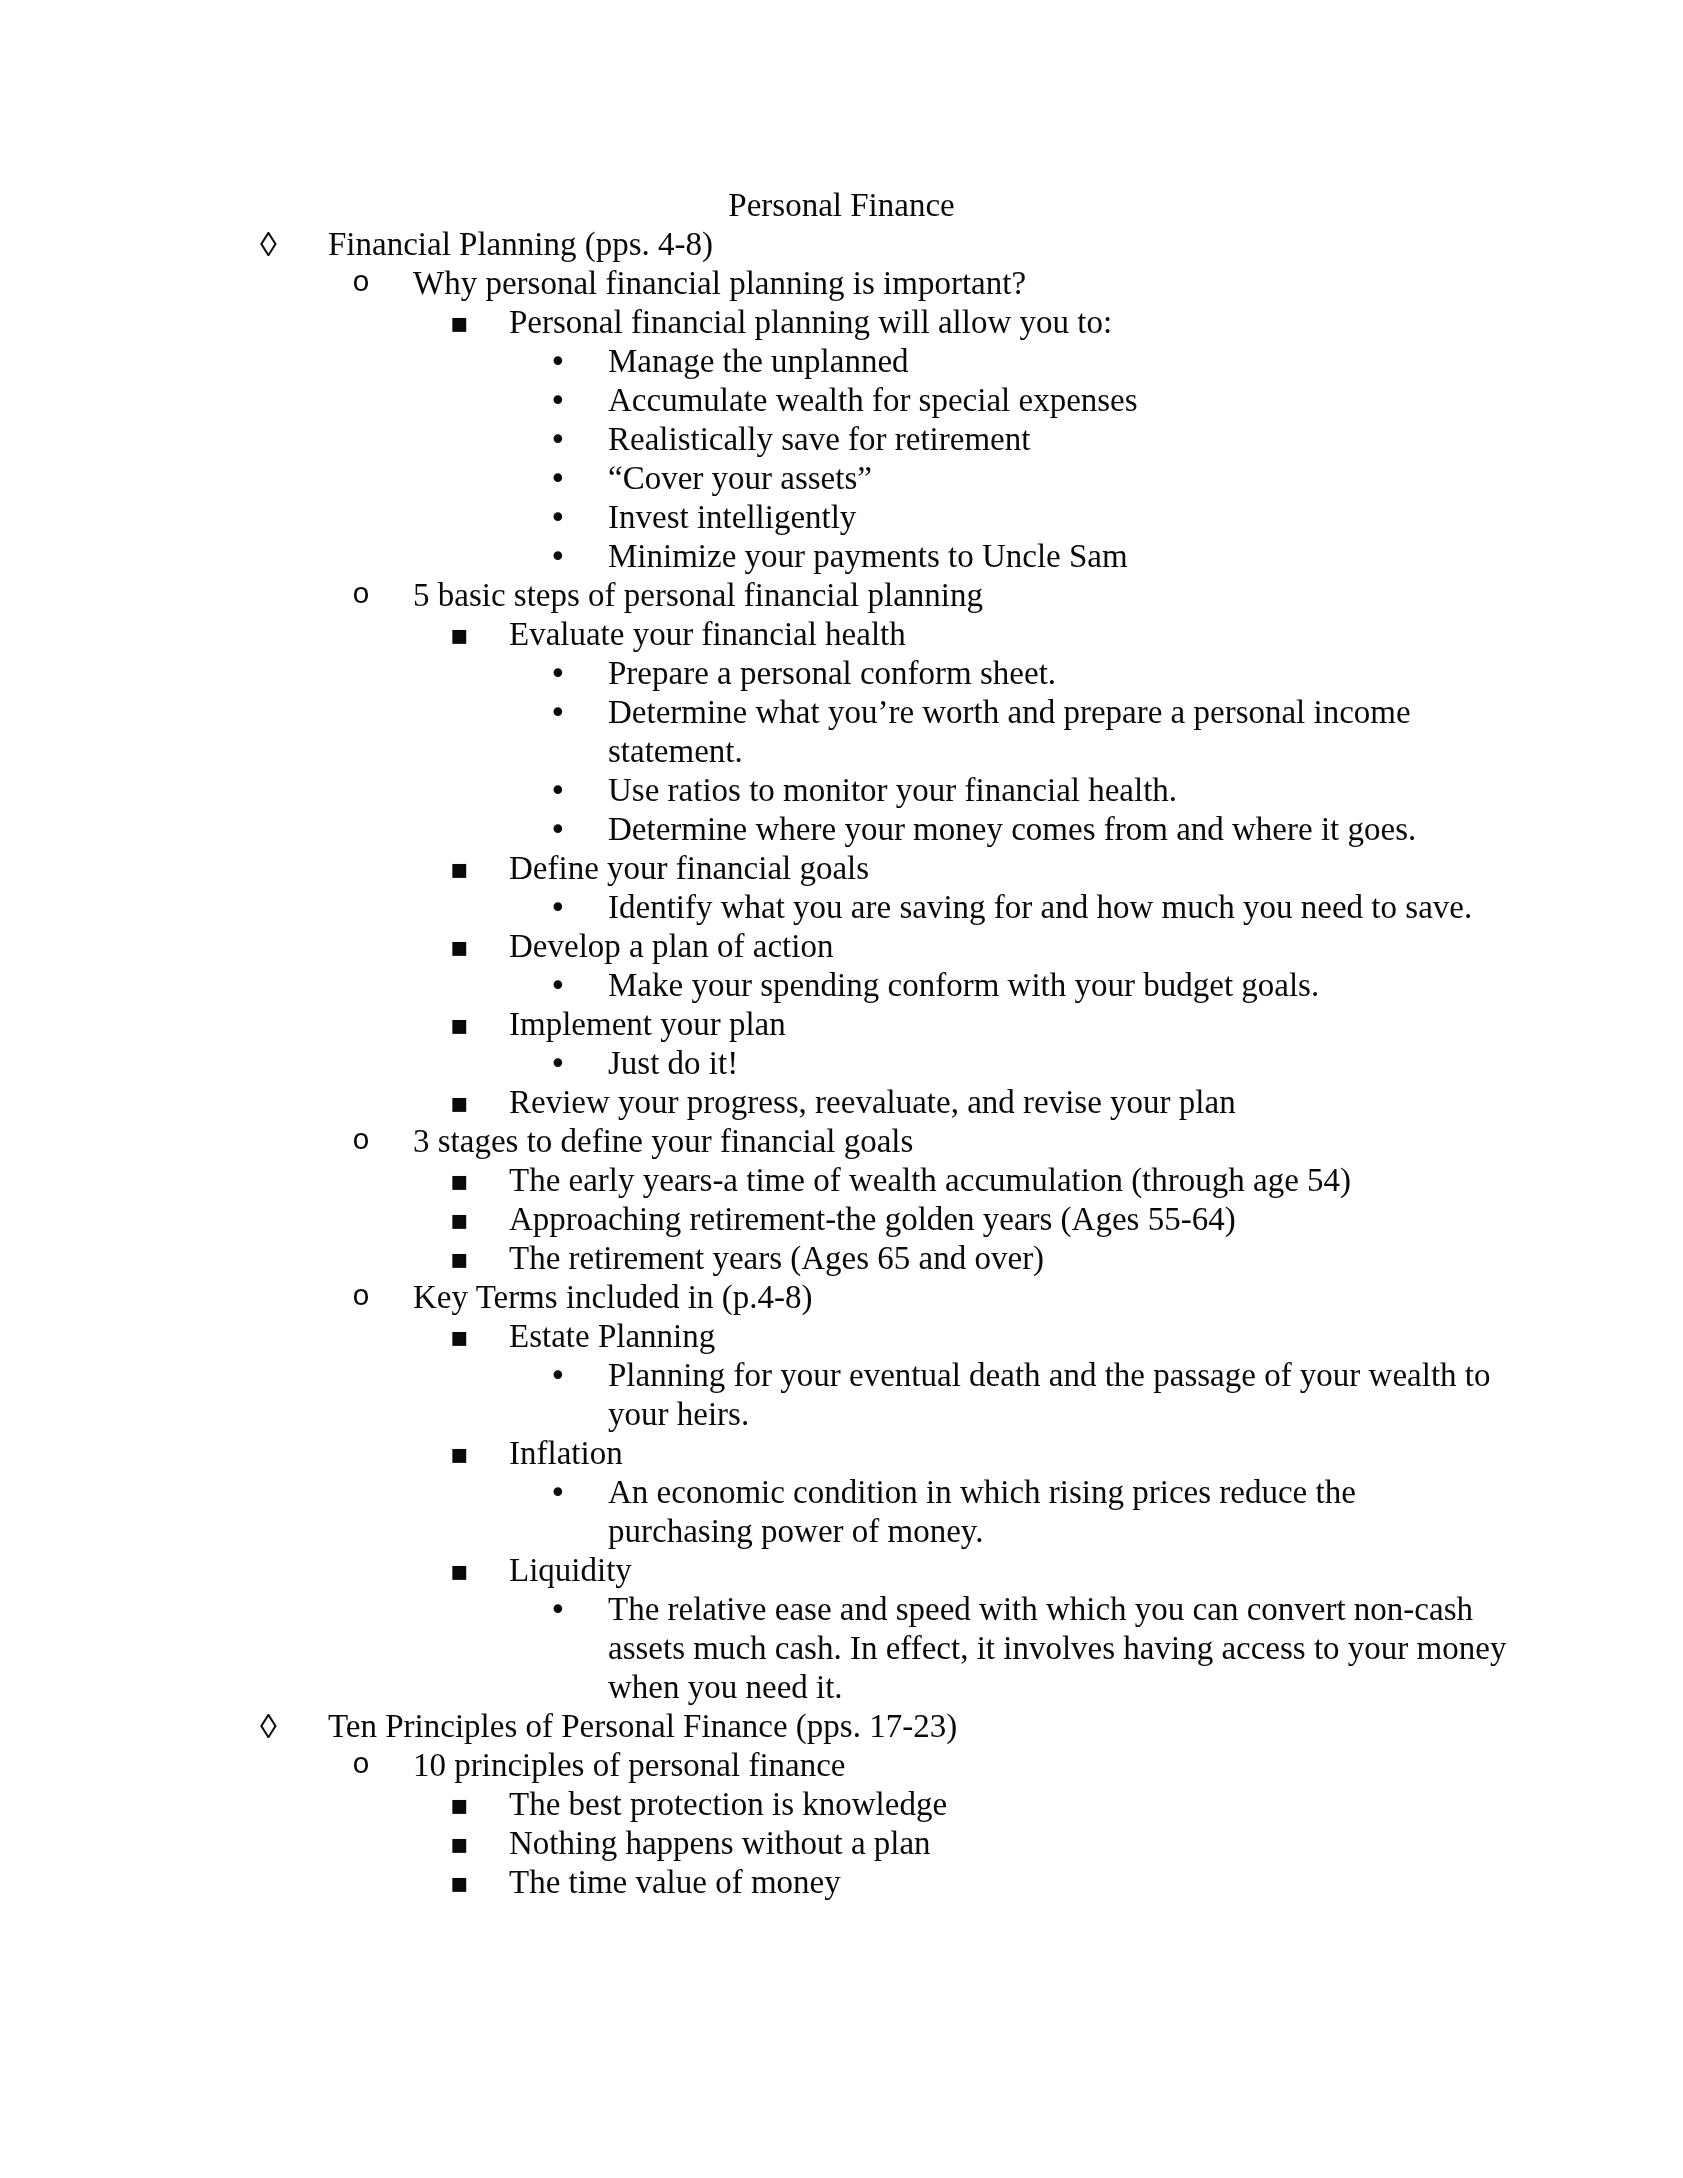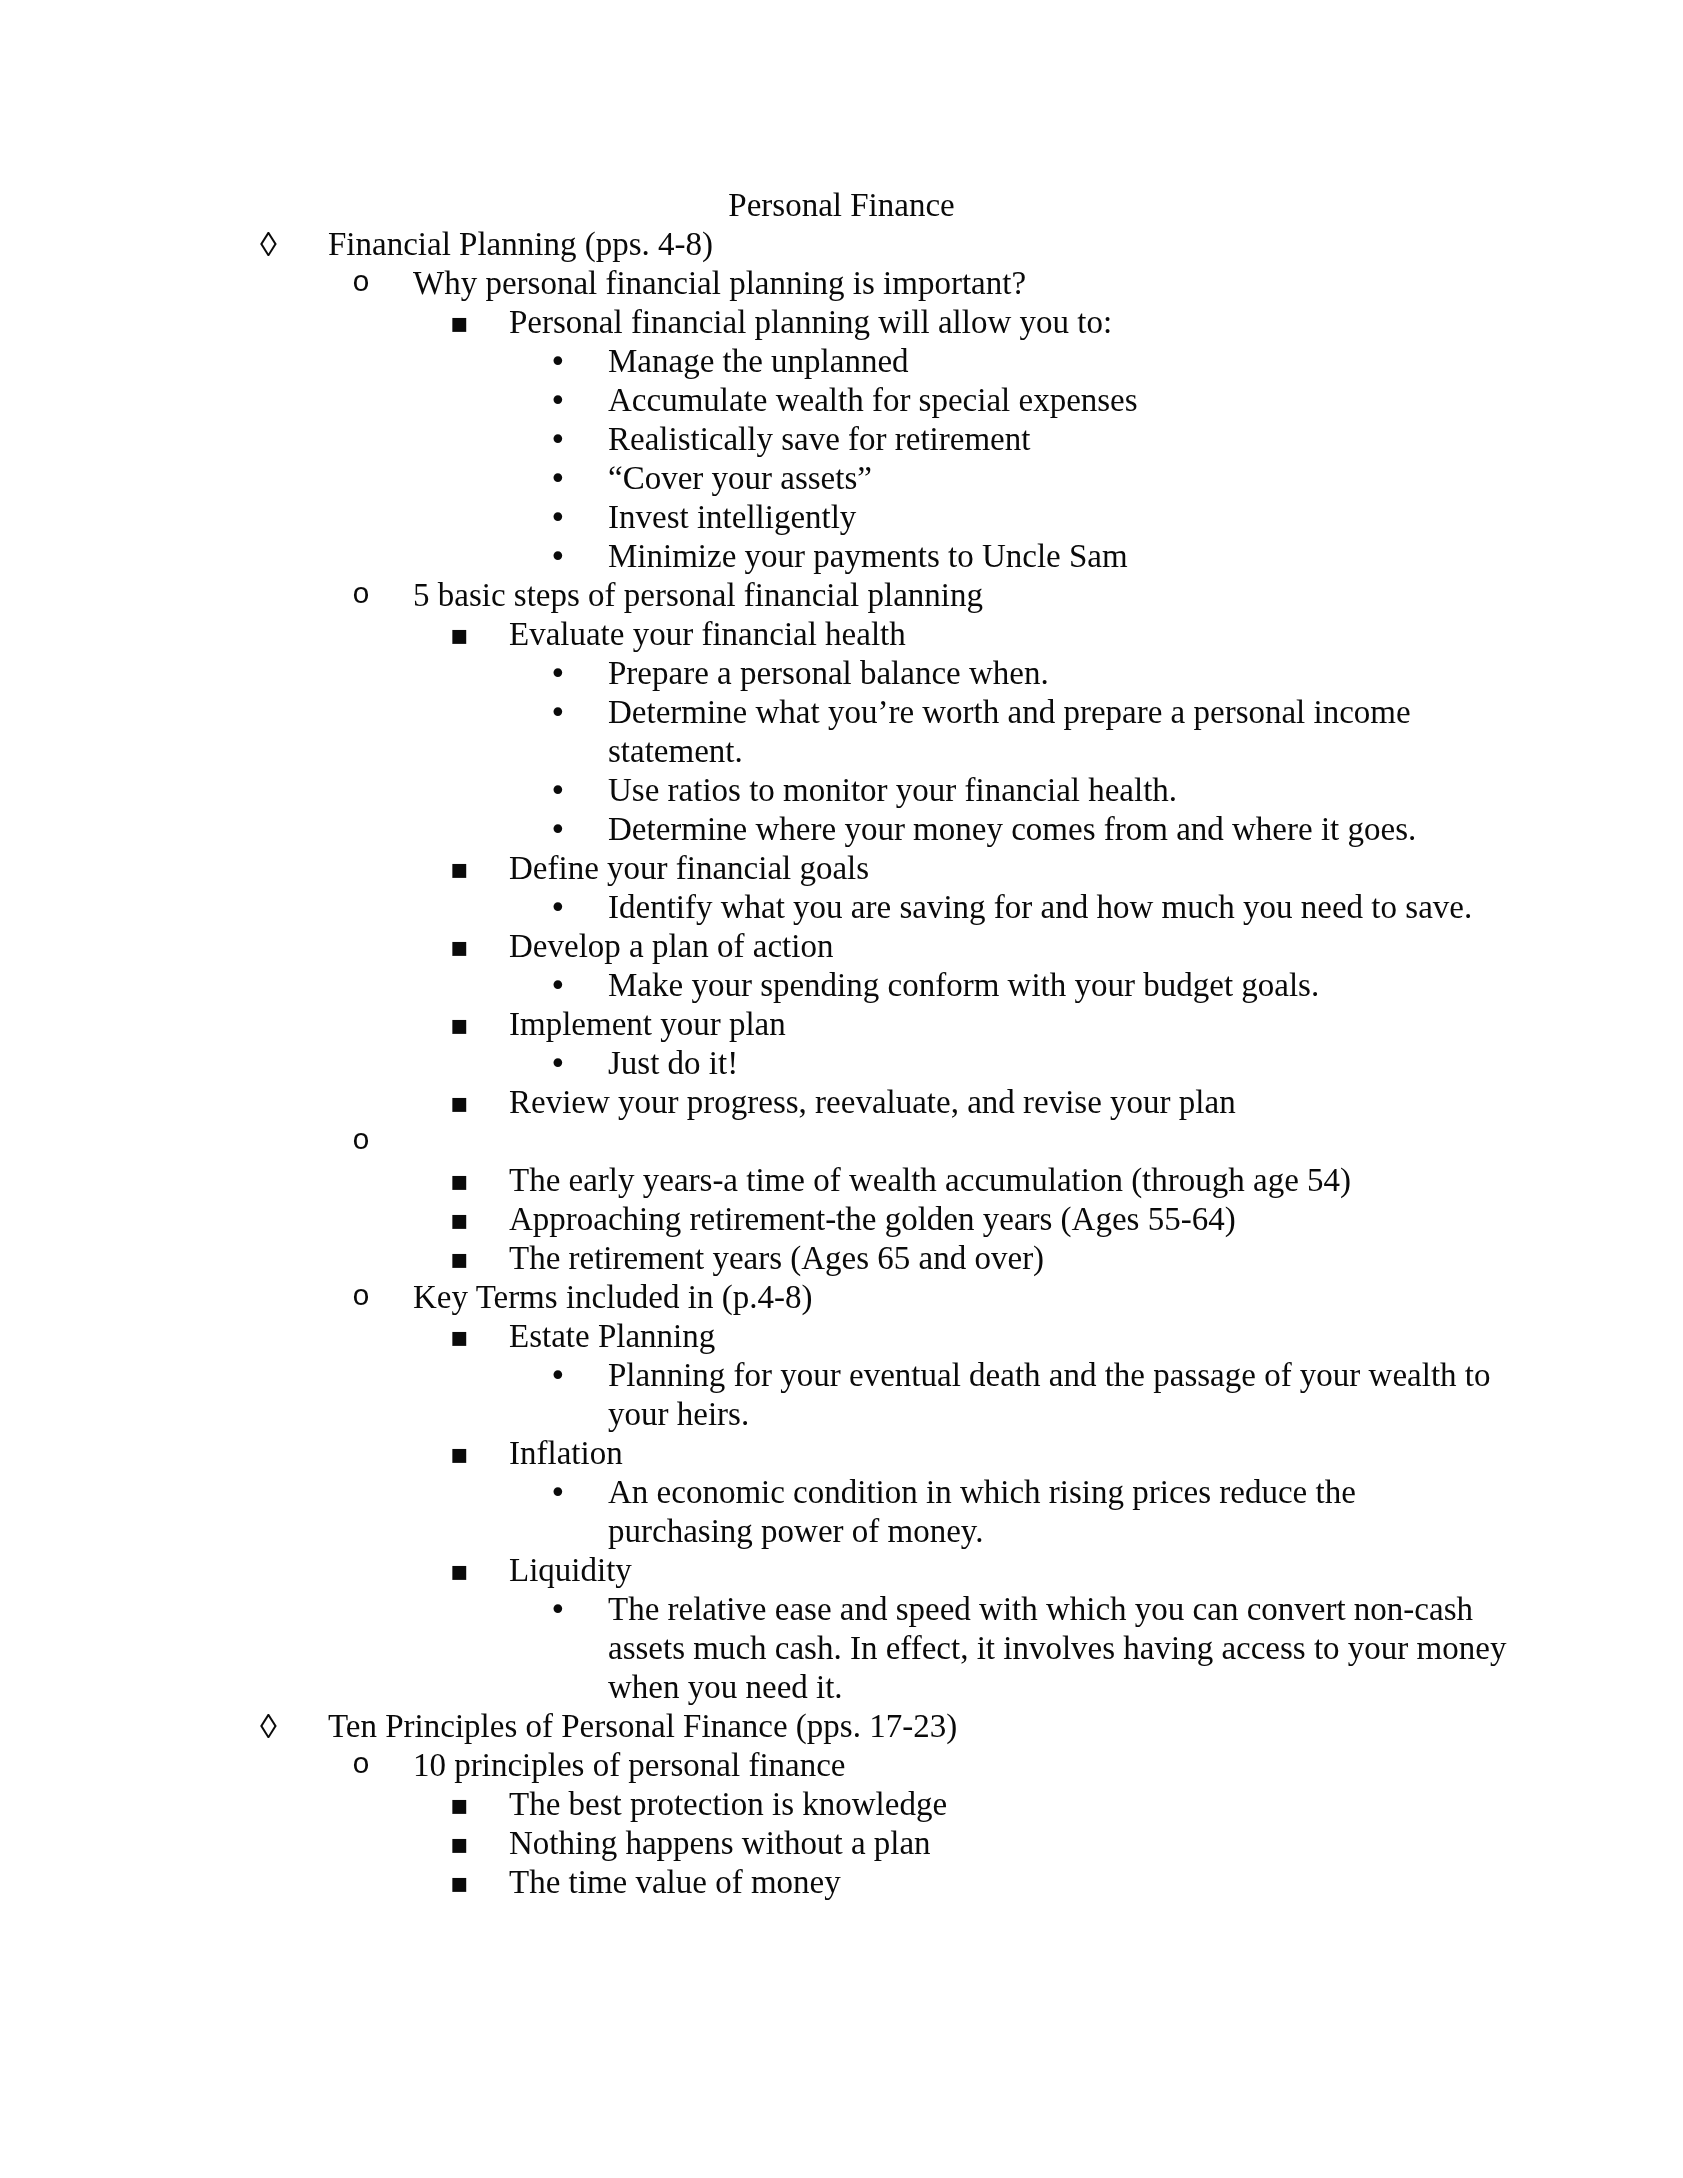--- a/index.html
+++ b/index.html
@@ -102,21 +102,21 @@
       <div class="item level-2">
         <span class="marker">o</span>
         <span class="text">5 basic steps of personal financial planning</span>
       </div>
       <div class="item level-3">
         <span class="marker">▪</span>
         <span class="text">Evaluate your financial health</span>
       </div>
       <div class="item level-4">
         <span class="marker">•</span>
-        <span class="text">Prepare a personal balance when.</span>
+        <span class="text">Prepare a personal conform sheet.</span>
       </div>
       <div class="item level-4">
         <span class="marker">•</span>
         <span class="text">Determine what you’re worth and prepare a personal income
 statement.</span>
       </div>
       <div class="item level-4">
         <span class="marker">•</span>
         <span class="text">Use ratios to monitor your financial health.</span>
       </div>
@@ -147,20 +147,21 @@
       <div class="item level-4">
         <span class="marker">•</span>
         <span class="text">Just do it!</span>
       </div>
       <div class="item level-3">
         <span class="marker">▪</span>
         <span class="text">Review your progress, reevaluate, and revise your plan</span>
       </div>
       <div class="item level-2">
         <span class="marker">o</span>
+        <span class="text">3 stages to define your financial goals</span>
       </div>
       <div class="item level-3">
         <span class="marker">▪</span>
         <span class="text">The early years-a time of wealth accumulation (through age 54)</span>
       </div>
       <div class="item level-3">
         <span class="marker">▪</span>
         <span class="text">Approaching retirement-the golden years (Ages 55-64)</span>
       </div>
       <div class="item level-3">

